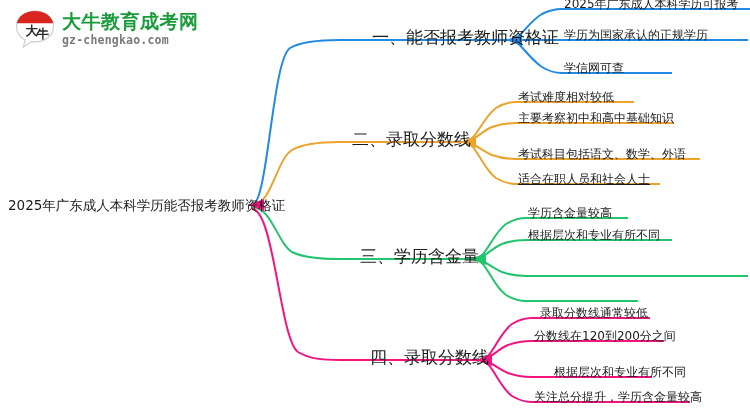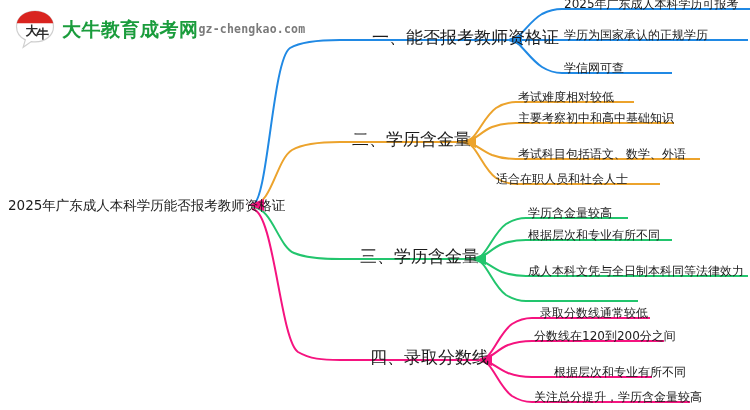--- a/index.html
+++ b/index.html
@@ -9,21 +9,21 @@
     font-family:"Liberation Sans","DejaVu Sans",sans-serif;
     overflow:hidden;
     position:relative;
   }
   #stage{position:absolute;left:0;top:0;width:750px;height:410px;}
   svg#wires{position:absolute;left:0;top:0;width:750px;height:410px;}
 
   
   .logo{position:absolute;left:14px;top:8px;display:flex;align-items:center;gap:6px;}
   .logo-mark{position:relative;width:42px;height:42px;flex:0 0 42px;}
-  .logo-text{display:flex;flex-direction:row;line-height:1;}
+  .logo-text{display:flex;flex-direction:column;line-height:1;}
   .logo-title{
     font-size:19px;font-weight:bold;color:#1a9c3c;letter-spacing:.5px;
     font-family:"DejaVu Sans",sans-serif;
   }
   .logo-sub{
     font-size:11.5px;font-weight:bold;color:#7a7a7a;margin-top:4px;letter-spacing:.2px;
     font-family:"DejaVu Sans Mono",monospace;
   }
 
   
@@ -94,30 +94,29 @@
     </div>
   </div>
 
   <div class="node root">2025年广东成人本科学历能否报考教师资格证</div>
 
   <div class="node lvl1" style="left:372px;top:26px;">一、能否报考教师资格证</div>
   <div class="node lvl2" style="left:564px;top:-4px;">2025年广东成人本科学历可报考</div>
   <div class="node lvl2" style="left:564px;top:27px;font-family:Liberation Serif, serif;">学历为国家承认的正规学历</div>
   <div class="node lvl2" style="left:564px;top:60px;">学信网可查</div>
 
-  <div class="node lvl1" style="left:352px;top:128px;">二、学历含金量</div>
+  <div class="node lvl1" style="left:352px;top:128px;">二、录取分数线</div>
   <div class="node lvl2" style="left:518px;top:89px;">考试难度相对较低</div>
   <div class="node lvl2" style="left:518px;top:110px;">主要考察初中和高中基础知识</div>
   <div class="node lvl2" style="left:518px;top:146px;">考试科目包括语文、数学、外语</div>
-  <div class="node lvl2" style="left:496px;top:171px;">适合在职人员和社会人士</div>
+  <div class="node lvl2" style="left:518px;top:171px;text-decoration:underline;">适合在职人员和社会人士</div>
 
   <div class="node lvl1" style="left:360px;top:245px;">三、学历含金量</div>
   <div class="node lvl2" style="left:528px;top:205px;">学历含金量较高</div>
   <div class="node lvl2" style="left:528px;top:227px;">根据层次和专业有所不同</div>
-  <div class="node lvl2" style="left:528px;top:263px;">成人本科文凭与全日制本科同等法律效力</div>
 
   <div class="node lvl1" style="left:370px;top:346px;">四、录取分数线</div>
   <div class="node lvl2" style="left:534px;top:305px;margin-left:6px;">录取分数线通常较低</div>
   <div class="node lvl2" style="left:534px;top:328px;">分数线在120到200分之间</div>
   <div class="node lvl2" style="left:534px;top:364px;margin-left:20px;">根据层次和专业有所不同</div>
   <div class="node lvl2" style="left:534px;top:389px;">关注总分提升，学历含金量较高</div>
 
 </div>
 
 </body></html>

